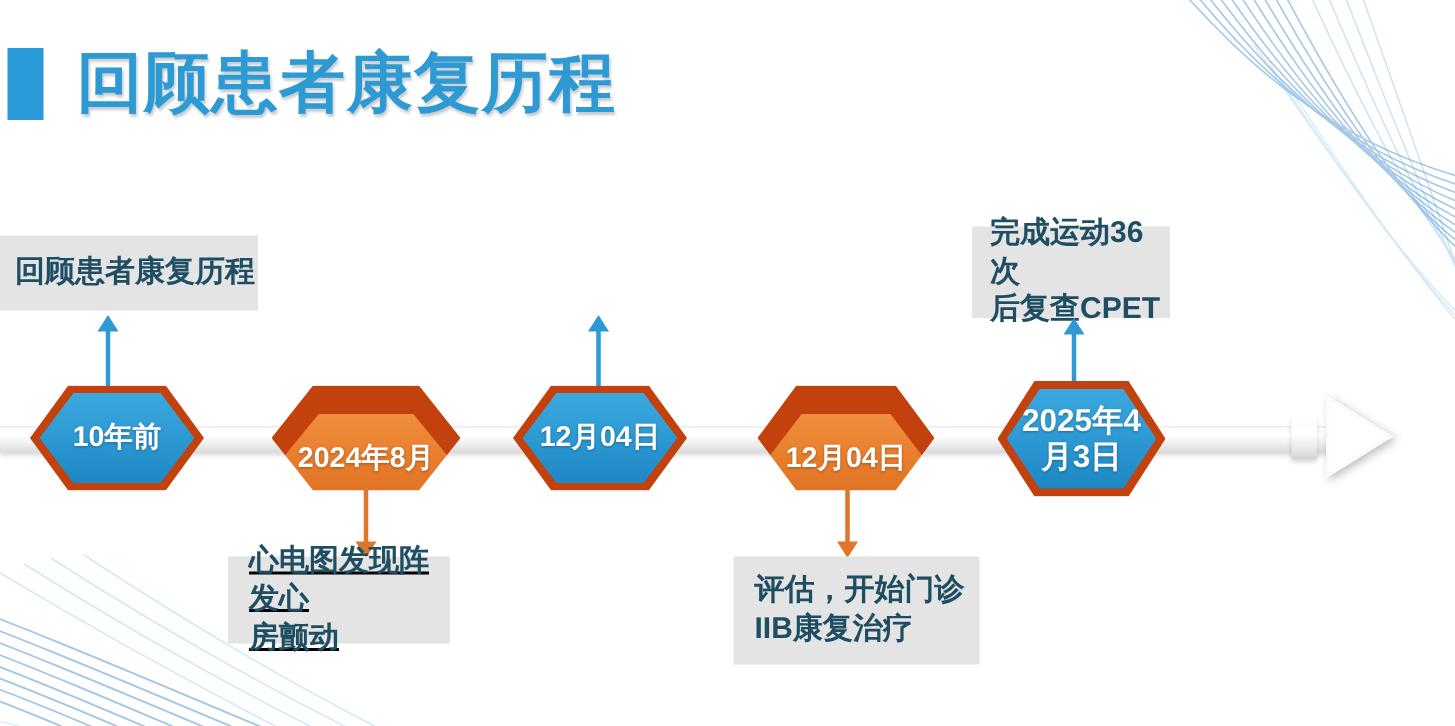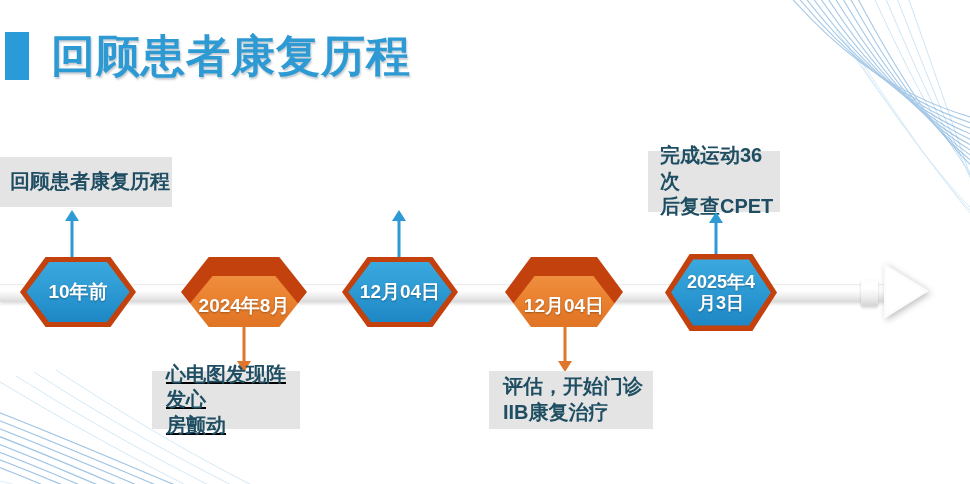--- a/index.html
+++ b/index.html
@@ -69,21 +69,21 @@
     display:flex;align-items:center;justify-content:center;
     box-sizing:border-box;
   }
   .hex-inner.blue{background:linear-gradient(to bottom,#3aa9de 0%,#2e9ad4 48%,#1c87c4 100%);}
   .hex-inner.orange{background:linear-gradient(to bottom,#ef8e3e 0%,#e87e2c 48%,#dc7022 100%);margin-top:28px;}
   .hex-label{
     color:#ffffff;font-weight:bold;font-size:19px;line-height:1.12;
     text-align:center;white-space:pre-line;
     text-shadow:0 1px 2px rgba(0,0,0,.30);
   }
-  .hex-label.two-line{font-size:18px;}
+  .hex-label.two-line{font-size:21px;}
 
   
   .callout{
     position:absolute;background:#e4e4e4;
     display:flex;align-items:center;
     box-sizing:border-box;
   }
   .callout .ctext{
     color:#1f4e63;font-weight:bold;font-size:20px;line-height:1.28;
     white-space:pre-line;
@@ -215,21 +215,21 @@
     <div class="hex-outer">
       <div class="hex-inner orange">
         <div class="hex-label">12月04日</div>
       </div>
     </div>
   </div>
   <div class="conn orange down" style="left:557px;top:324px;width:16px;height:48px;">
     <div class="stem"></div>
     <div class="head"></div>
   </div>
-  <div class="callout" style="left:489px;top:371px;width:164px;height:58px;padding-left:14px;">
+  <div class="callout" style="left:489px;top:371px;width:164px;height:72px;padding-left:14px;">
     <div class="ctext">评估，开始门诊
 IIB康复治疗</div>
   </div>
 
   <div class="callout" style="left:648px;top:151px;width:132px;height:61px;padding-left:12px;">
     <div class="ctext">完成运动36次
 后复查CPET</div>
   </div>
   <div class="conn blue up" style="left:708px;top:212px;width:16px;height:48px;">
     <div class="head"></div>

